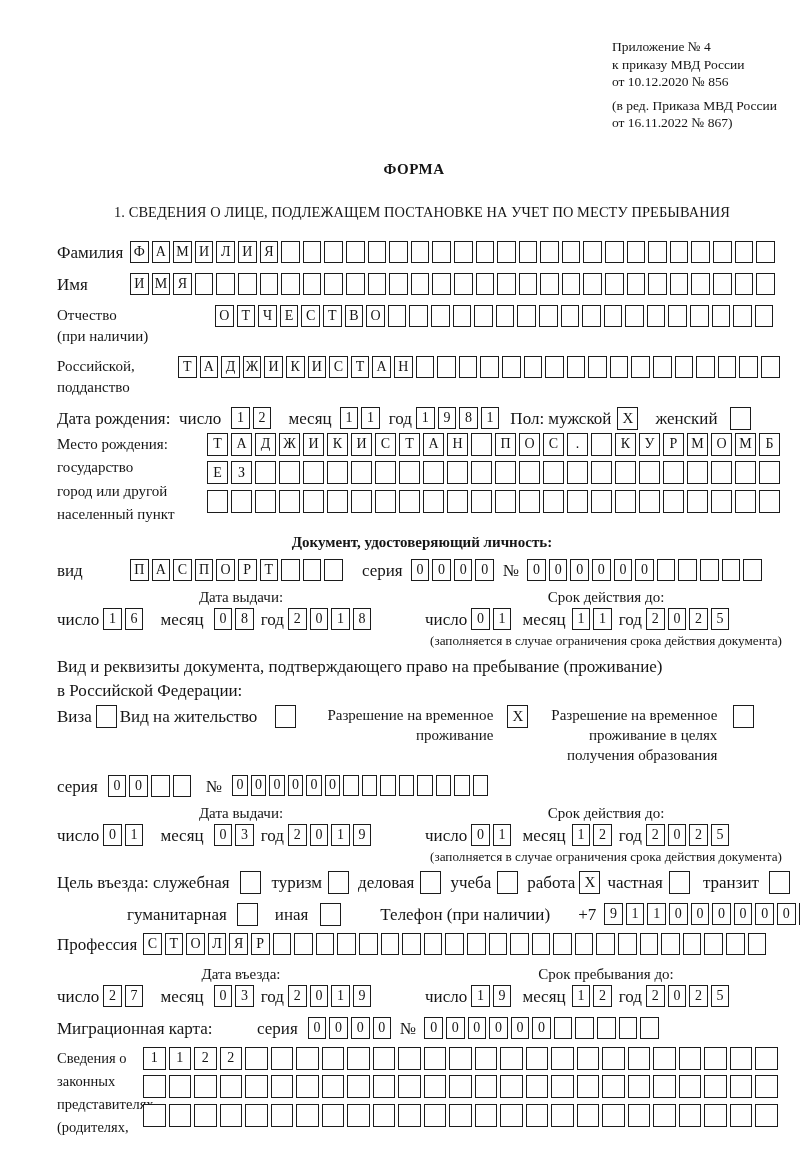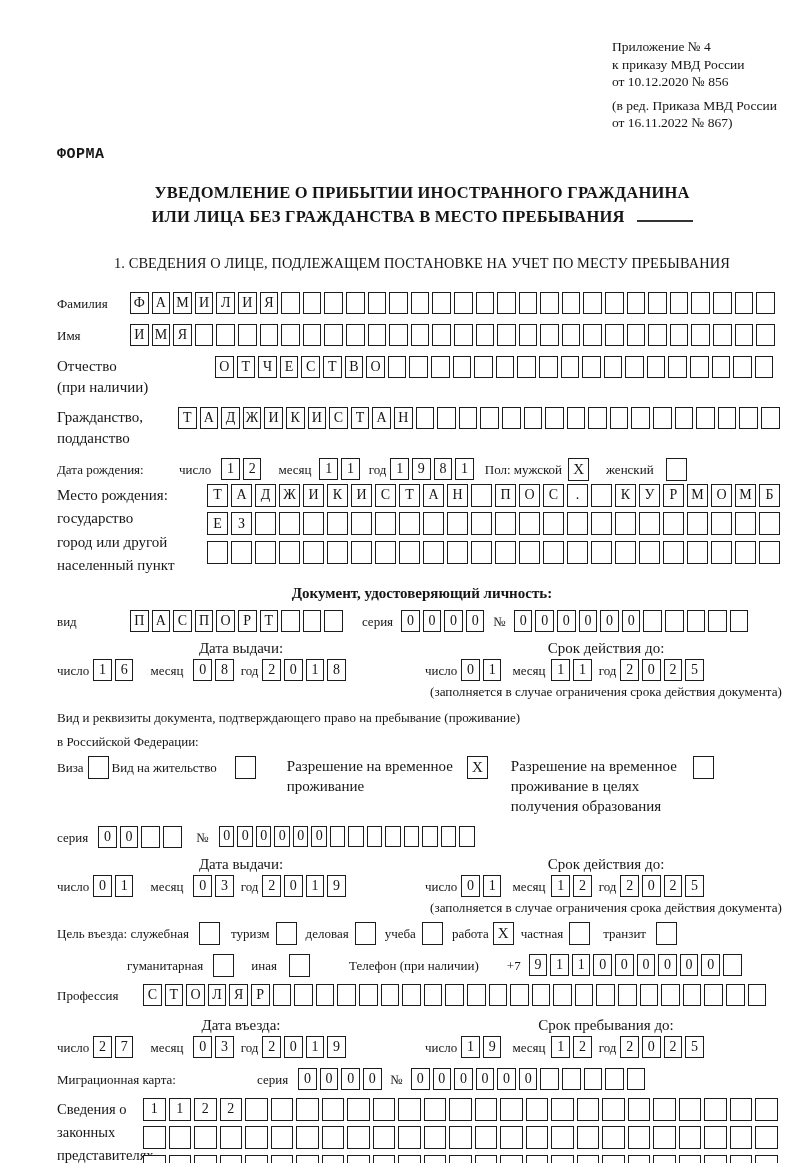--- a/index.html
+++ b/index.html
@@ -2,42 +2,42 @@
 <html lang="ru"><head>
 <meta charset="utf-8">
 <style>
   * { margin:0; padding:0; box-sizing:border-box; }
   html,body { background:#fff; }
   body { width:800px; height:1163px; font-family:"Liberation Serif", serif; color:#151515; }
   .page { width:800px; height:1163px; padding:38px 13px 10px 57px; overflow:hidden; background:#fff; }
 
   .appendix { margin-left:555px; width:232px; font-size:13.5px; line-height:17.5px; }
   .appendix .gap { height:6px; }
-  .forma { text-align:left; font-weight:bold; font-size:15px; margin-top:14px; padding-right:16px; letter-spacing:.5px;font-family:Liberation Mono, monospace; }
+  .forma { text-align:center; font-weight:bold; font-size:15px; margin-top:29px; padding-right:16px; letter-spacing:.5px; }
 
   .title { text-align:center; font-weight:bold; font-size:16.5px; line-height:24px; margin-top:18px; letter-spacing:.2px; }
   .blank-line { display:inline-block; width:56px; height:14px; border-bottom:2px solid #333; margin-left:12px; }
 
   .sec1 { text-align:center; font-weight:normal; font-size:14.4px; margin-top:26px; letter-spacing:.1px; white-space:nowrap; }
 
   .frow { display:flex; align-items:flex-start; margin-top:8px; }
-  .lbl { font-size:13px; line-height:24px; white-space:nowrap; }
+  .lbl { font-size:17px; line-height:24px; white-space:nowrap; }
   .lblcol { font-size:15px; line-height:21.5px; white-space:nowrap; }
 
   .boxes { display:flex; flex:none; }
   .bx { width:18.6px; height:22.5px; border:1.6px solid #1c1c1c; margin-right:3px;
         display:flex; align-items:center; justify-content:center;
         font-size:14px; line-height:1; flex:none; background:#fff; }
   .boxes.md .bx { width:21px; height:23px; }
   .boxes.lg .bx { width:22.5px; height:23px; }
   .boxes.sm .bx { width:15.5px; height:21px; }
   .boxes.cbx .bx { width:21px; height:23px; font-size:15px; }
 
   .stackrows > .boxes { margin-bottom:5.5px; }
-  .centerstack { display:inline-flex; flex-direction:column; align-items:flex-start; font-size:15px; line-height:20px; }
+  .centerstack { display:inline-flex; flex-direction:column; align-items:flex-end; font-size:15px; line-height:20px; }
 
   .dochead { text-align:center; font-weight:bold; font-size:15px; margin-top:7px; }
   .twocol { display:flex; margin-top:5px; }
   .col-l { width:368px; }
   .col-r { flex:1; }
   .dt-head { text-align:center; font-size:15px; line-height:19px; }
   .dgroup { display:flex; align-items:flex-start; margin-top:1px; }
   .note { font-size:13.2px; line-height:17px; }
   .r { text-align:center; }
 
@@ -57,26 +57,20 @@
   <div class="appendix">
     <div>Приложение № 4</div>
     <div>к приказу МВД России</div>
     <div>от 10.12.2020 № 856</div>
     <div class="gap"></div>
     <div>(в ред. Приказа МВД России</div>
     <div>от 16.11.2022 № 867)</div>
   </div>
   <div class="forma">ФОРМА</div>
 
-  <div class="title">
-    <div>УВЕДОМЛЕНИЕ О ПРИБЫТИИ ИНОСТРАННОГО ГРАЖДАНИНА</div>
-    <div>
-      <span>ИЛИ ЛИЦА БЕЗ ГРАЖДАНСТВА В МЕСТО ПРЕБЫВАНИЯ</span><span class="blank-line"></span>
-    </div>
-  </div>
 
   <div class="sec1">1. СВЕДЕНИЯ О ЛИЦЕ, ПОДЛЕЖАЩЕМ ПОСТАНОВКЕ НА УЧЕТ ПО МЕСТУ ПРЕБЫВАНИЯ</div>
 
   <div class="frow" style="margin-top:20px">
     <div class="lbl w73">Фамилия</div>
     <div class="boxes">
         <span class="bx">Ф</span>
         <span class="bx">А</span>
         <span class="bx">М</span>
         <span class="bx">И</span>
@@ -175,21 +169,21 @@
         <span class="bx"></span>
         <span class="bx"></span>
         <span class="bx"></span>
         <span class="bx"></span>
         <span class="bx"></span>
       </div>
   </div>
 
   <div class="frow">
     <div class="lblcol w121">
-      <div>Гражданство,</div>
+      <div>Российской,</div>
       <div>подданство</div>
     </div>
     <div class="boxes">
         <span class="bx">Т</span>
         <span class="bx">А</span>
         <span class="bx">Д</span>
         <span class="bx">Ж</span>
         <span class="bx">И</span>
         <span class="bx">К</span>
         <span class="bx">И</span>

